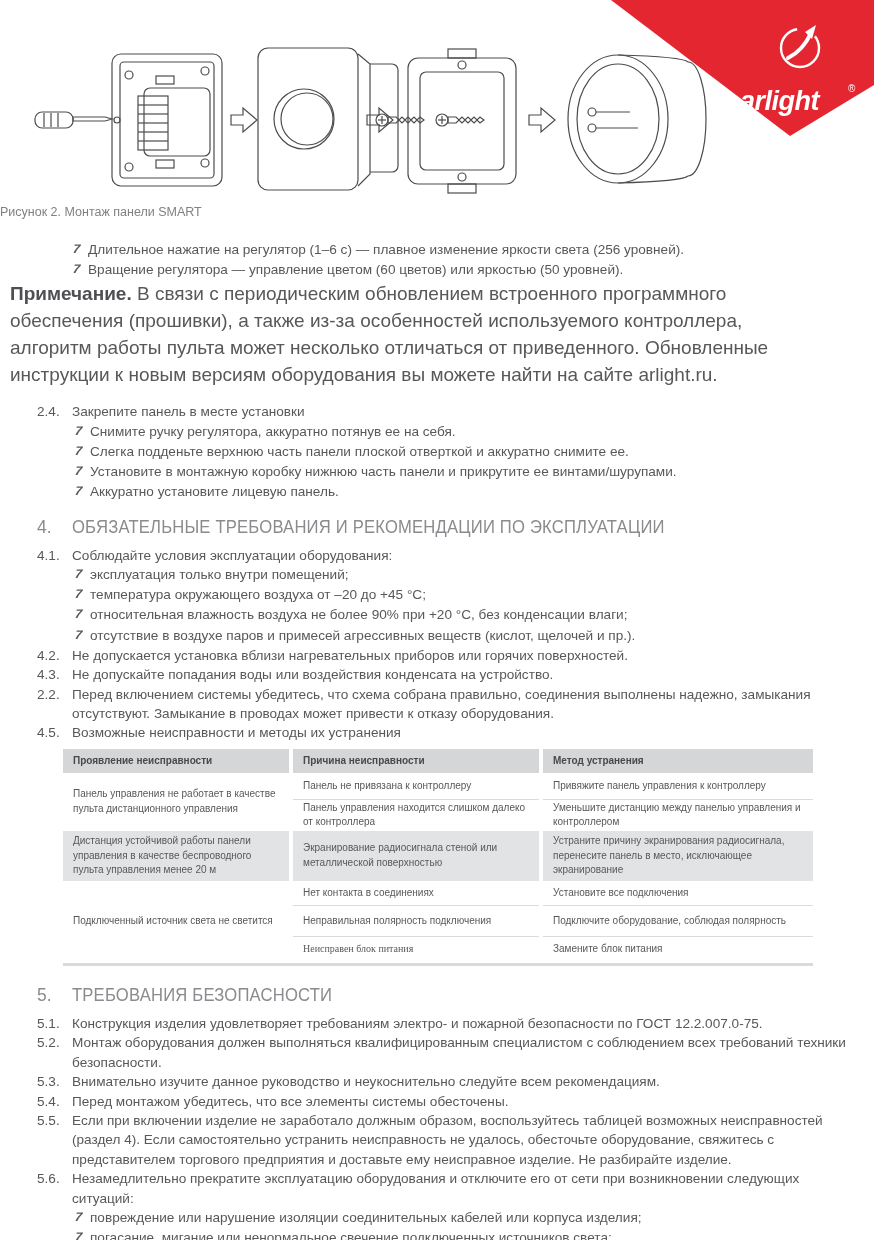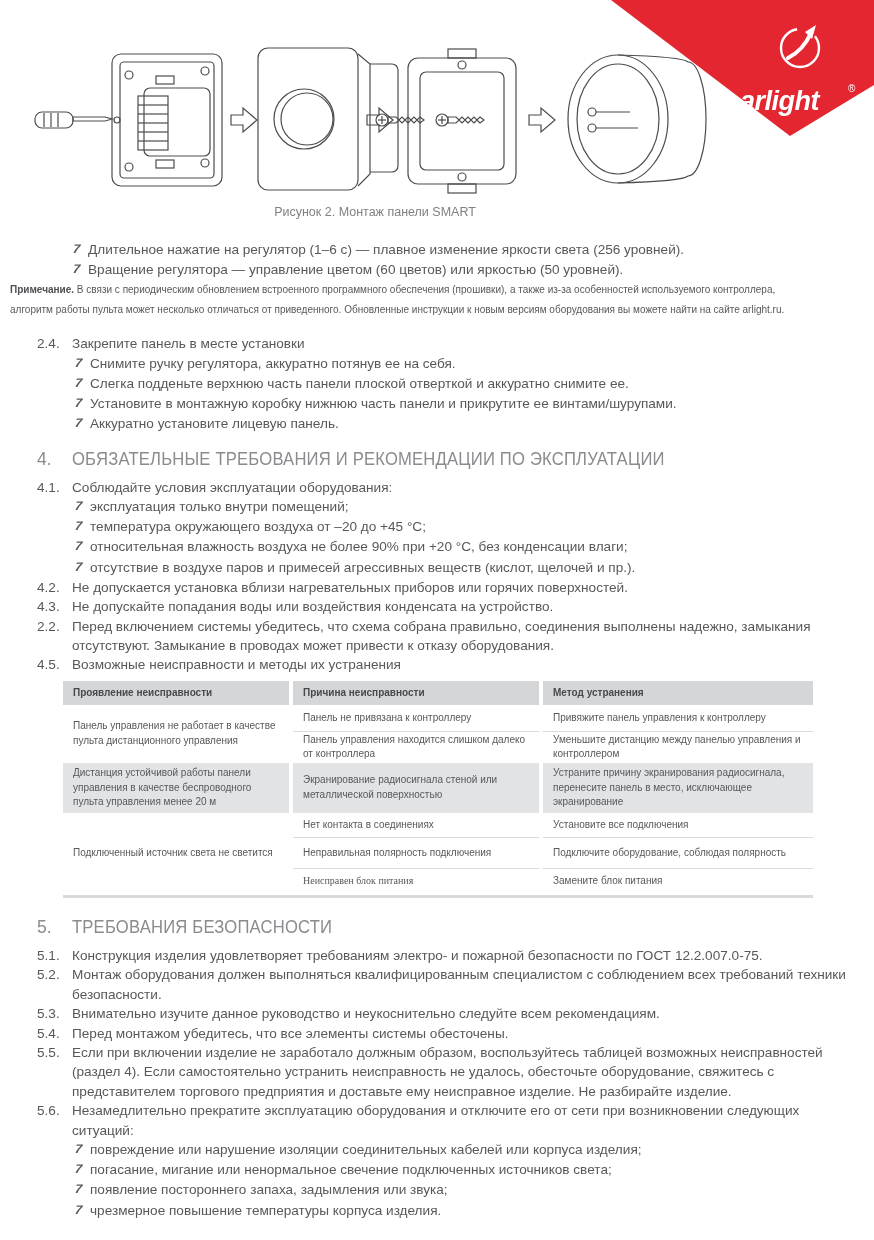--- a/index.html
+++ b/index.html
@@ -1,31 +1,31 @@
 <!DOCTYPE html>
 <html><head>
 <meta charset="utf-8">
 <style>
   html,body{margin:0;padding:0;background:#ffffff;}
   .page{position:relative;width:874px;height:1240px;background:#ffffff;overflow:hidden;
         font-family:"Liberation Sans",sans-serif;color:#57585a;}
   
   .fig-svg{position:absolute;left:26px;top:34px;}
-  .fig-caption{position:absolute;left:0;top:205px;width:750px;text-align:center;
+  .fig-caption{position:absolute;left:0;top:205px;width:750px;text-align:left;
                font-size:12.5px;color:#7f8184;}
   
   .banner{position:absolute;right:0;top:0;width:264px;height:140px;}
   
   .content{position:absolute;left:0;top:240px;width:874px;}
   .b-row{display:flex;margin:0 0 1px 0;line-height:19.2px;font-size:13.6px;}
   .b-row .mark{width:15px;flex:0 0 15px;font-style:italic;font-weight:700;
                transform:skewX(-8deg);font-size:12.5px;}
   .indent-a{padding-left:73px;}
   .indent-b{padding-left:75px;}
-  .note{margin:1px 0 0 10px;width:800px;font-size:10px;line-height:20px;}
+  .note{margin:1px 0 0 10px;width:800px;font-size:19px;line-height:27px;}
   .note b{color:#4e4f52;}
   .li{display:flex;line-height:19.4px;font-size:13.6px;}
   .li .num{flex:0 0 35px;padding-left:37px;}
   .li .txt{max-width:780px;}
   .sec-head{display:flex;align-items:baseline;font-size:17.5px;color:#8a8b8e;
             line-height:22px;}
   .sec-head .num{flex:0 0 35px;padding-left:37px;}
   .sec-head .txt{transform:scaleX(0.95);transform-origin:left center;white-space:nowrap;letter-spacing:0.2px;}
   .gap14{height:14px;}.gap13{height:13px;}.gap8{height:8px;}.gap6{height:6px;}.gap18{height:18px;}
   

